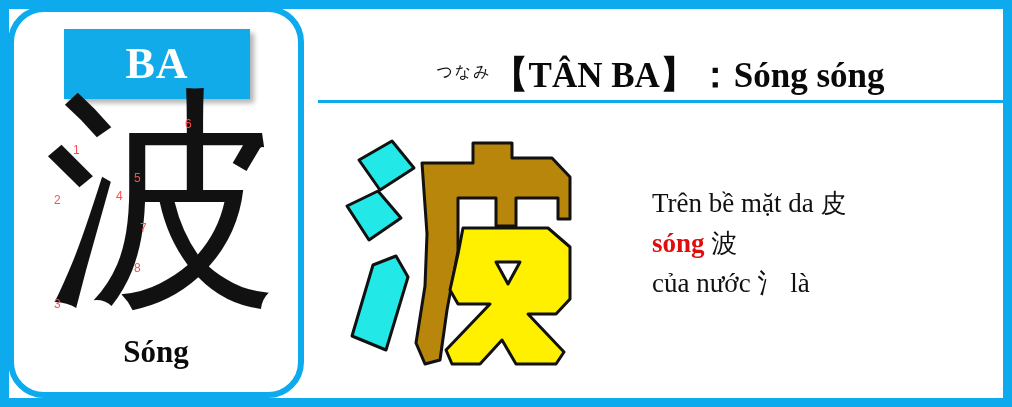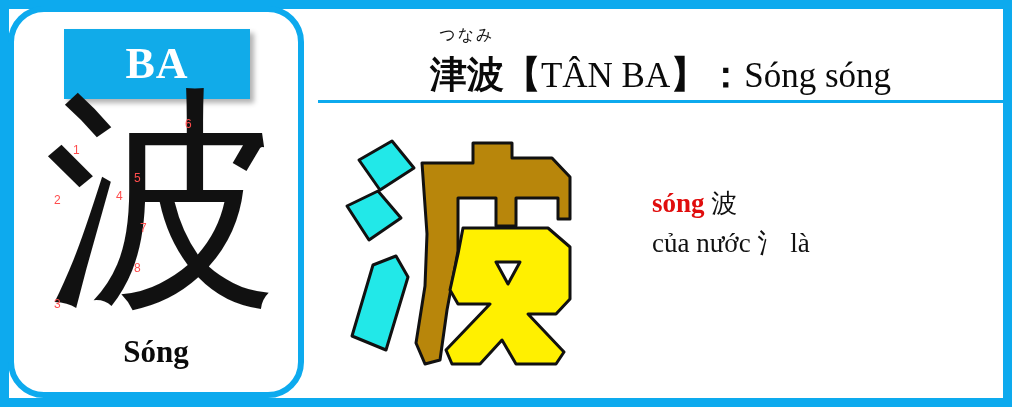--- a/index.html
+++ b/index.html
@@ -150,21 +150,21 @@
   .title-rest {
     font-size: 37px;
     line-height: 1;
     font-weight: bold;
     color: #0a0a0a;
     font-family: "DejaVu Sans", "Liberation Serif", serif;
   }
   .title-latin {
     font-size: 35px;
     line-height: 1;
-    font-weight: normal;
+    font-weight: bold;
     color: #0a0a0a;
     font-family: "Liberation Serif", "DejaVu Serif", serif;
   }
 
   .divider {
     position: absolute;
     left: 6px;
     right: 0;
     top: 91px;
     height: 3px;
@@ -233,21 +233,20 @@
 
     <div class="card-reading">Sóng</div>
   </div>
 
   <div class="right-region">
 
     <div class="title-row">
       <div class="title-line">
         <span class="ruby-group">
           <span class="ruby-text">つなみ</span>
-          <span class="ruby-base">津波</span>
         </span>
         <span class="title-rest">【</span>
         <span class="title-latin">TÂN BA</span>
         <span class="title-rest">】</span>
         <span class="title-rest">：</span>
         <span class="title-latin">Sóng sóng</span>
       </div>
     </div>
 
     <div class="divider"></div>
@@ -272,20 +271,23 @@
           <polygon points="133,114 218,114 240,133 240,185 226,200 198,200
                            234,238 226,250 186,250 172,226 150,250 122,250
                            116,236 160,190 128,190 120,176 128,140" fill="#FFF000" stroke="#111111" stroke-width="3" stroke-linejoin="round"></polygon>
           <polygon points="166,148 190,148 178,170" fill="#ffffff" stroke="#111111" stroke-width="3" stroke-linejoin="round"></polygon>
         </g>
       </svg>
     </div>
 
     <div class="explain">
       <div class="explain-line">
+        <span>Trên bề mặt da </span><span class="cjk">皮</span>
+      </div>
+      <div class="explain-line">
         <span class="hl">sóng</span><span>&nbsp;</span><span class="cjk">波</span>
       </div>
       <div class="explain-line">
         <span>của nước </span><span class="cjk">氵</span><span> là</span>
       </div>
     </div>
 
   </div>
 </div>
 

